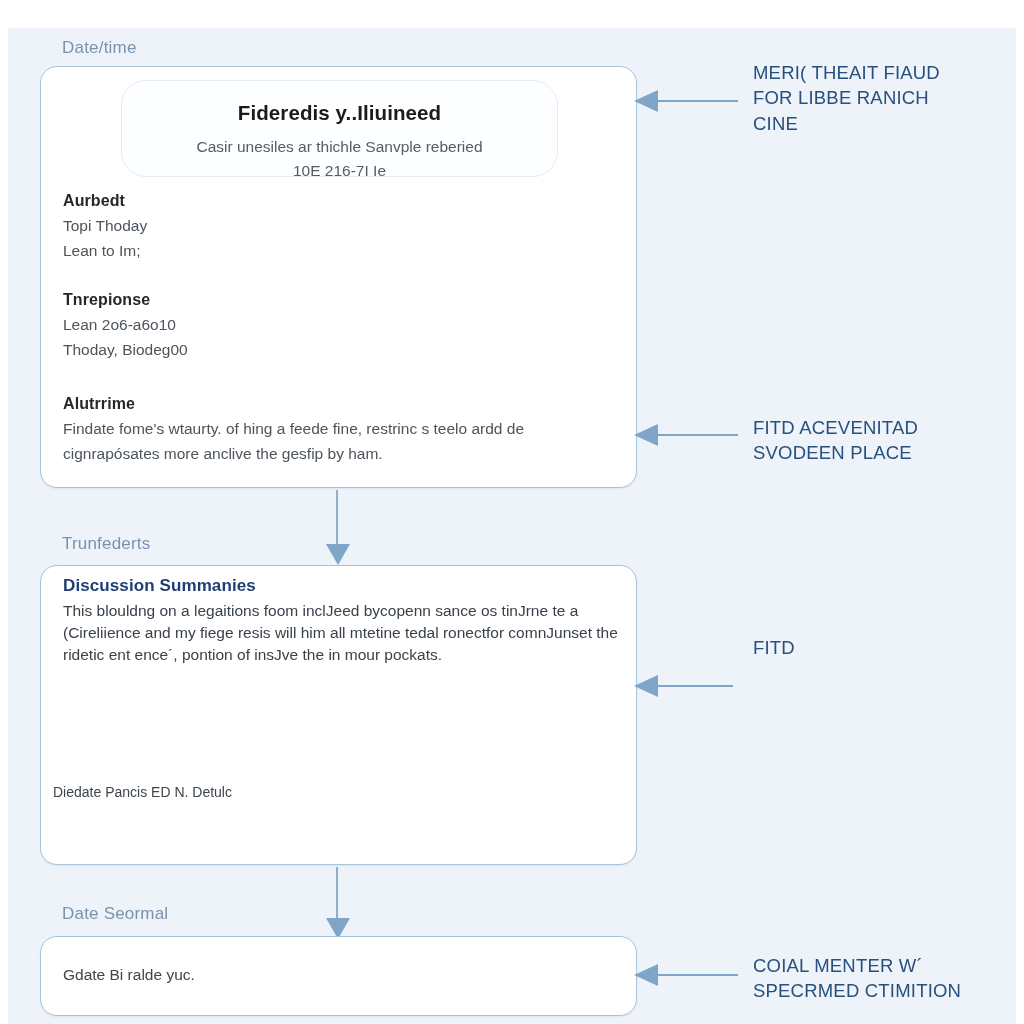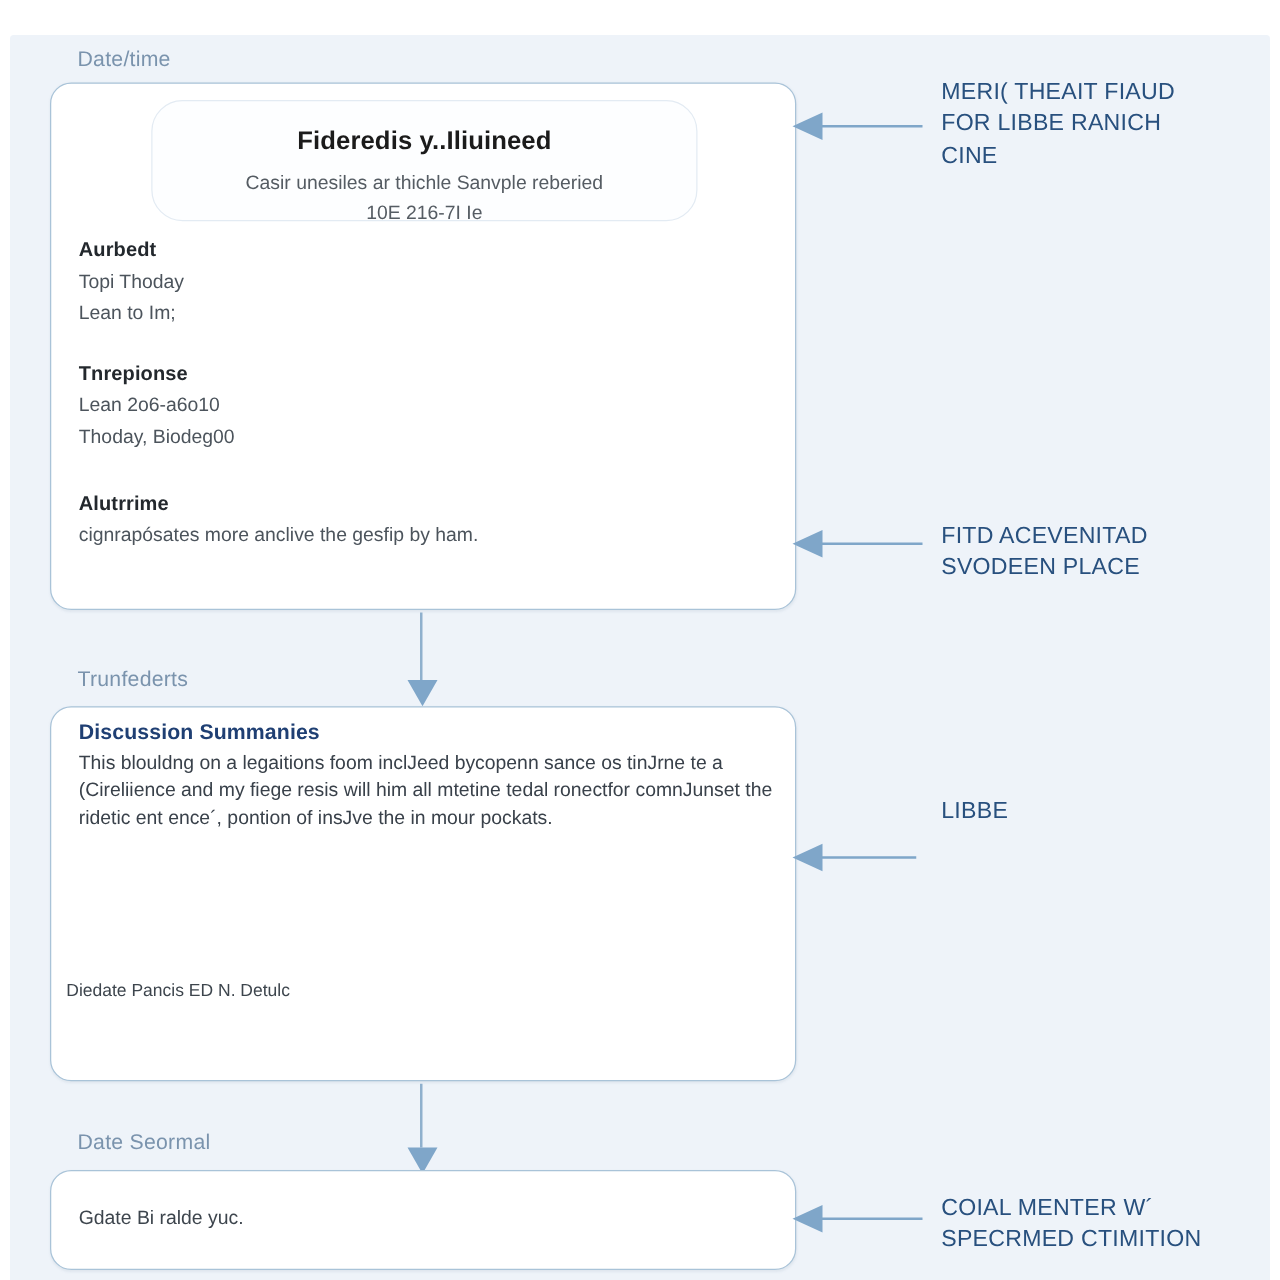--- a/index.html
+++ b/index.html
@@ -210,20 +210,21 @@
     </div>
 
     <div class="field" style="top:224px;">
       <div class="f-head">Tnrepionse</div>
       <div class="f-line">Lean 2o6-a6o10</div>
       <div class="f-line">Thoday, Biodeg00</div>
     </div>
 
     <div class="field wide" style="top:328px;">
       <div class="f-head">Alutrrime</div>
+      <div class="f-line">Findate fome's wtaurty. of hing a feede fine, restrinc s teelo ardd de</div>
       <div class="f-line">cignrapósates more anclive the gesfip by ham.</div>
     </div>
   </div>
 
   <div class="connector" style="left:326px; top:462px; height:75px;">
     <div class="v-shaft" style="height:54px;"></div>
     <div class="v-head" style="top:54px;"></div>
   </div>
 
   <div class="section-label" style="left:62px; top:506px;">Trunfederts</div>
@@ -265,17 +266,17 @@
     <div class="head"></div>
   </div>
 
   <div class="annotation" style="left:753px; top:32px; width:262px;">MERI( THEAIT FIAUD
 FOR LIBBE RANICH
 CINE</div>
 
   <div class="annotation" style="left:753px; top:387px; width:262px;">FITD ACEVENITAD
 SVODEEN PLACE</div>
 
-  <div class="annotation" style="left:753px; top:607px; width:262px;">LIBBE</div>
+  <div class="annotation" style="left:753px; top:607px; width:262px;">FITD</div>
 
   <div class="annotation" style="left:753px; top:925px; width:268px;">COIAL MENTER W´
 SPECRMED CTIMITION</div>
 </div>
 
 </body></html>

